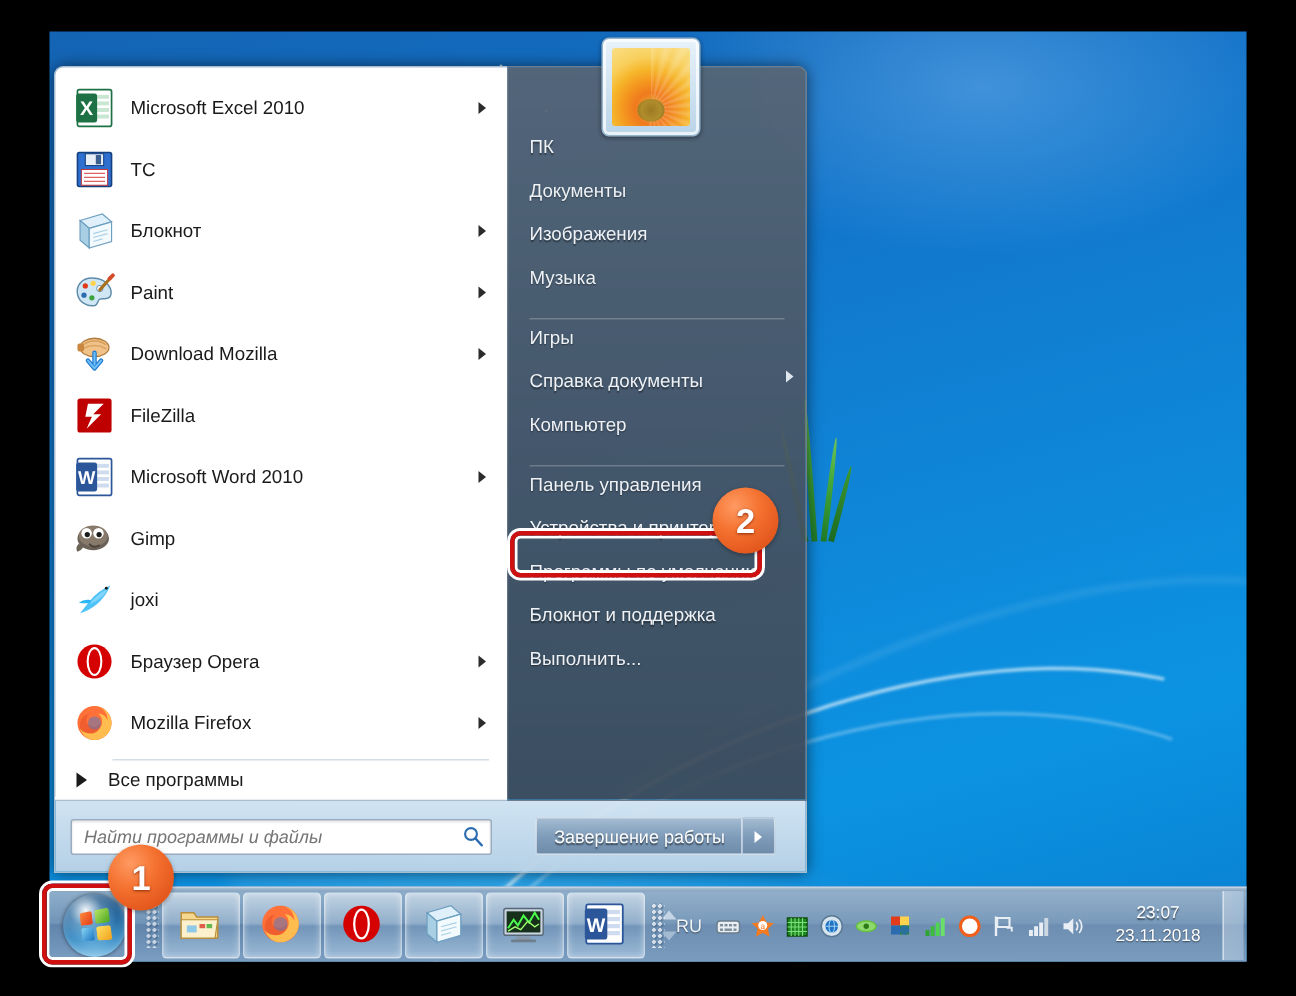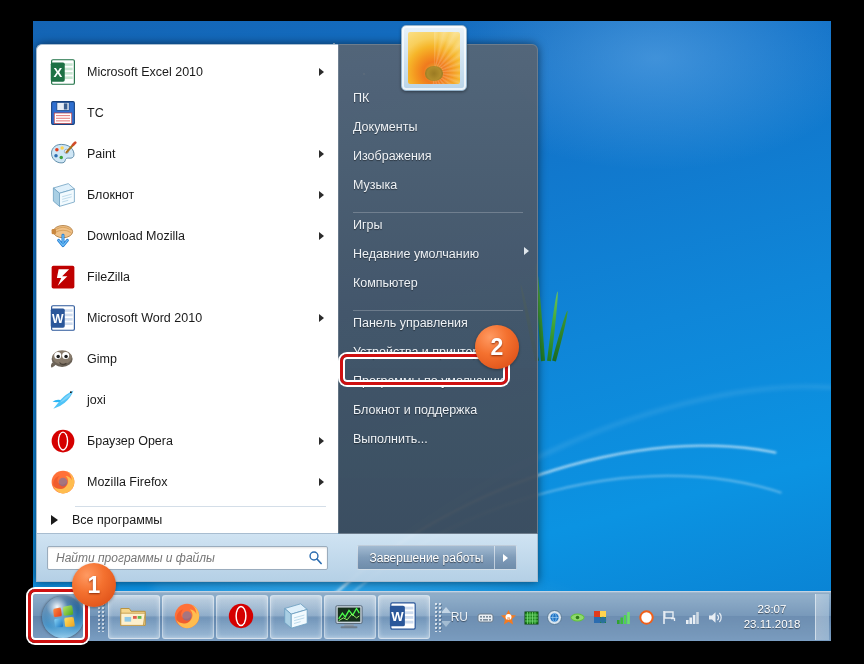--- a/index.html
+++ b/index.html
@@ -339,48 +339,48 @@
                   <g stroke="#e06060" stroke-width="1">
                     <line x1="8" y1="19" x2="24" y2="19"></line>
                     <line x1="8" y1="22" x2="24" y2="22"></line>
                     <line x1="8" y1="25" x2="24" y2="25"></line>
                   </g>
                 </svg></span>
               <span class="prog-label">TC</span>
             </div>
             <div class="prog-item">
               <span class="prog-ico"><svg width="28" height="28" viewBox="0 0 32 32">
+                  <path d="M5 8 L22 3 L29 9 L12 14 Z" fill="#dff0fb" stroke="#6d9fc0" stroke-width=".9"></path>
+                  <path d="M5 8 L12 14 L12 29 L5 23 Z" fill="#a9cfe4" stroke="#6d9fc0" stroke-width=".9"></path>
+                  <path d="M12 14 L29 9 L29 24 L12 29 Z" fill="#f2fafe" stroke="#6d9fc0" stroke-width=".9"></path>
+                  <g stroke="#a9cfe4" stroke-width=".8">
+                    <line x1="15" y1="18" x2="26" y2="15"></line>
+                    <line x1="15" y1="21" x2="26" y2="18"></line>
+                    <line x1="15" y1="24" x2="22" y2="22"></line>
+                  </g>
+                </svg></span>
+              <span class="prog-label">Блокнот</span>
+              <span class="arrow-r"></span>
+            </div>
+            <div class="prog-item">
+              <span class="prog-ico"><svg width="28" height="28" viewBox="0 0 32 32">
                   <path d="M14 5 C6 5 2 11 3 17 C4 23 10 27 16 26 C19 25.5 18 22 20 21 C22 20 26 22 28 19 C30 15 27 5 14 5 Z" fill="#cfe6f5" stroke="#5d8aa8" stroke-width="1.1"></path>
                   <circle cx="9" cy="11" r="2" fill="#e23b1c"></circle>
                   <circle cx="15" cy="9" r="2" fill="#ffd34d"></circle>
                   <circle cx="8" cy="18" r="2" fill="#2b6cb0"></circle>
                   <circle cx="14" cy="20" r="2" fill="#3ba33b"></circle>
                   <circle cx="20" cy="13" r="2.4" fill="#fff" stroke="#5d8aa8" stroke-width=".7"></circle>
                   <path d="M20 14 L29 4" stroke="#a8701f" stroke-width="2.4" stroke-linecap="round"></path>
                   <path d="M27.5 5.5 L30 3" stroke="#d24b2a" stroke-width="3" stroke-linecap="round"></path>
                 </svg></span>
               <span class="prog-label">Paint</span>
               <span class="arrow-r"></span>
             </div>
             <div class="prog-item">
               <span class="prog-ico"><svg width="28" height="28" viewBox="0 0 32 32">
-                  <path d="M5 8 L22 3 L29 9 L12 14 Z" fill="#dff0fb" stroke="#6d9fc0" stroke-width=".9"></path>
-                  <path d="M5 8 L12 14 L12 29 L5 23 Z" fill="#a9cfe4" stroke="#6d9fc0" stroke-width=".9"></path>
-                  <path d="M12 14 L29 9 L29 24 L12 29 Z" fill="#f2fafe" stroke="#6d9fc0" stroke-width=".9"></path>
-                  <g stroke="#a9cfe4" stroke-width=".8">
-                    <line x1="15" y1="18" x2="26" y2="15"></line>
-                    <line x1="15" y1="21" x2="26" y2="18"></line>
-                    <line x1="15" y1="24" x2="22" y2="22"></line>
-                  </g>
-                </svg></span>
-              <span class="prog-label">Блокнот</span>
-              <span class="arrow-r"></span>
-            </div>
-            <div class="prog-item">
-              <span class="prog-ico"><svg width="28" height="28" viewBox="0 0 32 32">
                   <ellipse cx="16" cy="11" rx="11" ry="7" fill="#f0c28a" stroke="#b07d3f" stroke-width="1"></ellipse>
                   <path d="M7 9 Q16 3 25 9" fill="none" stroke="#d9a35f" stroke-width="1.2"></path>
                   <path d="M7 12 Q16 7 25 12" fill="none" stroke="#d9a35f" stroke-width="1.2"></path>
                   <rect x="3" y="8" width="5" height="6" rx="1.5" fill="#c9873f"></rect>
                   <path d="M16 15 L16 24 M11 21 L16 27 L21 21" fill="none" stroke="#1f78d1" stroke-width="3.4" stroke-linecap="round" stroke-linejoin="round"></path>
                   <path d="M16 15 L16 24 M11 21 L16 27 L21 21" fill="none" stroke="#6fc0f7" stroke-width="1.6" stroke-linecap="round" stroke-linejoin="round"></path>
                 </svg></span>
               <span class="prog-label">Download Mozilla</span>
               <span class="arrow-r"></span>
             </div>
@@ -464,21 +464,21 @@
             <span class="lbl">Изображения</span>
           </div>
           <div class="right-item">
             <span class="lbl">Музыка</span>
           </div>
           <div class="right-sep"></div>
           <div class="right-item">
             <span class="lbl">Игры</span>
           </div>
           <div class="right-item">
-            <span class="lbl">Недавние умолчанию</span>
+            <span class="lbl">Справка документы</span>
             <span class="arrow-r-w"></span>
           </div>
           <div class="right-item">
             <span class="lbl">Компьютер</span>
           </div>
           <div class="right-sep"></div>
           <div class="right-item">
             <span class="lbl">Панель управления</span>
           </div>
           <div class="right-item">

